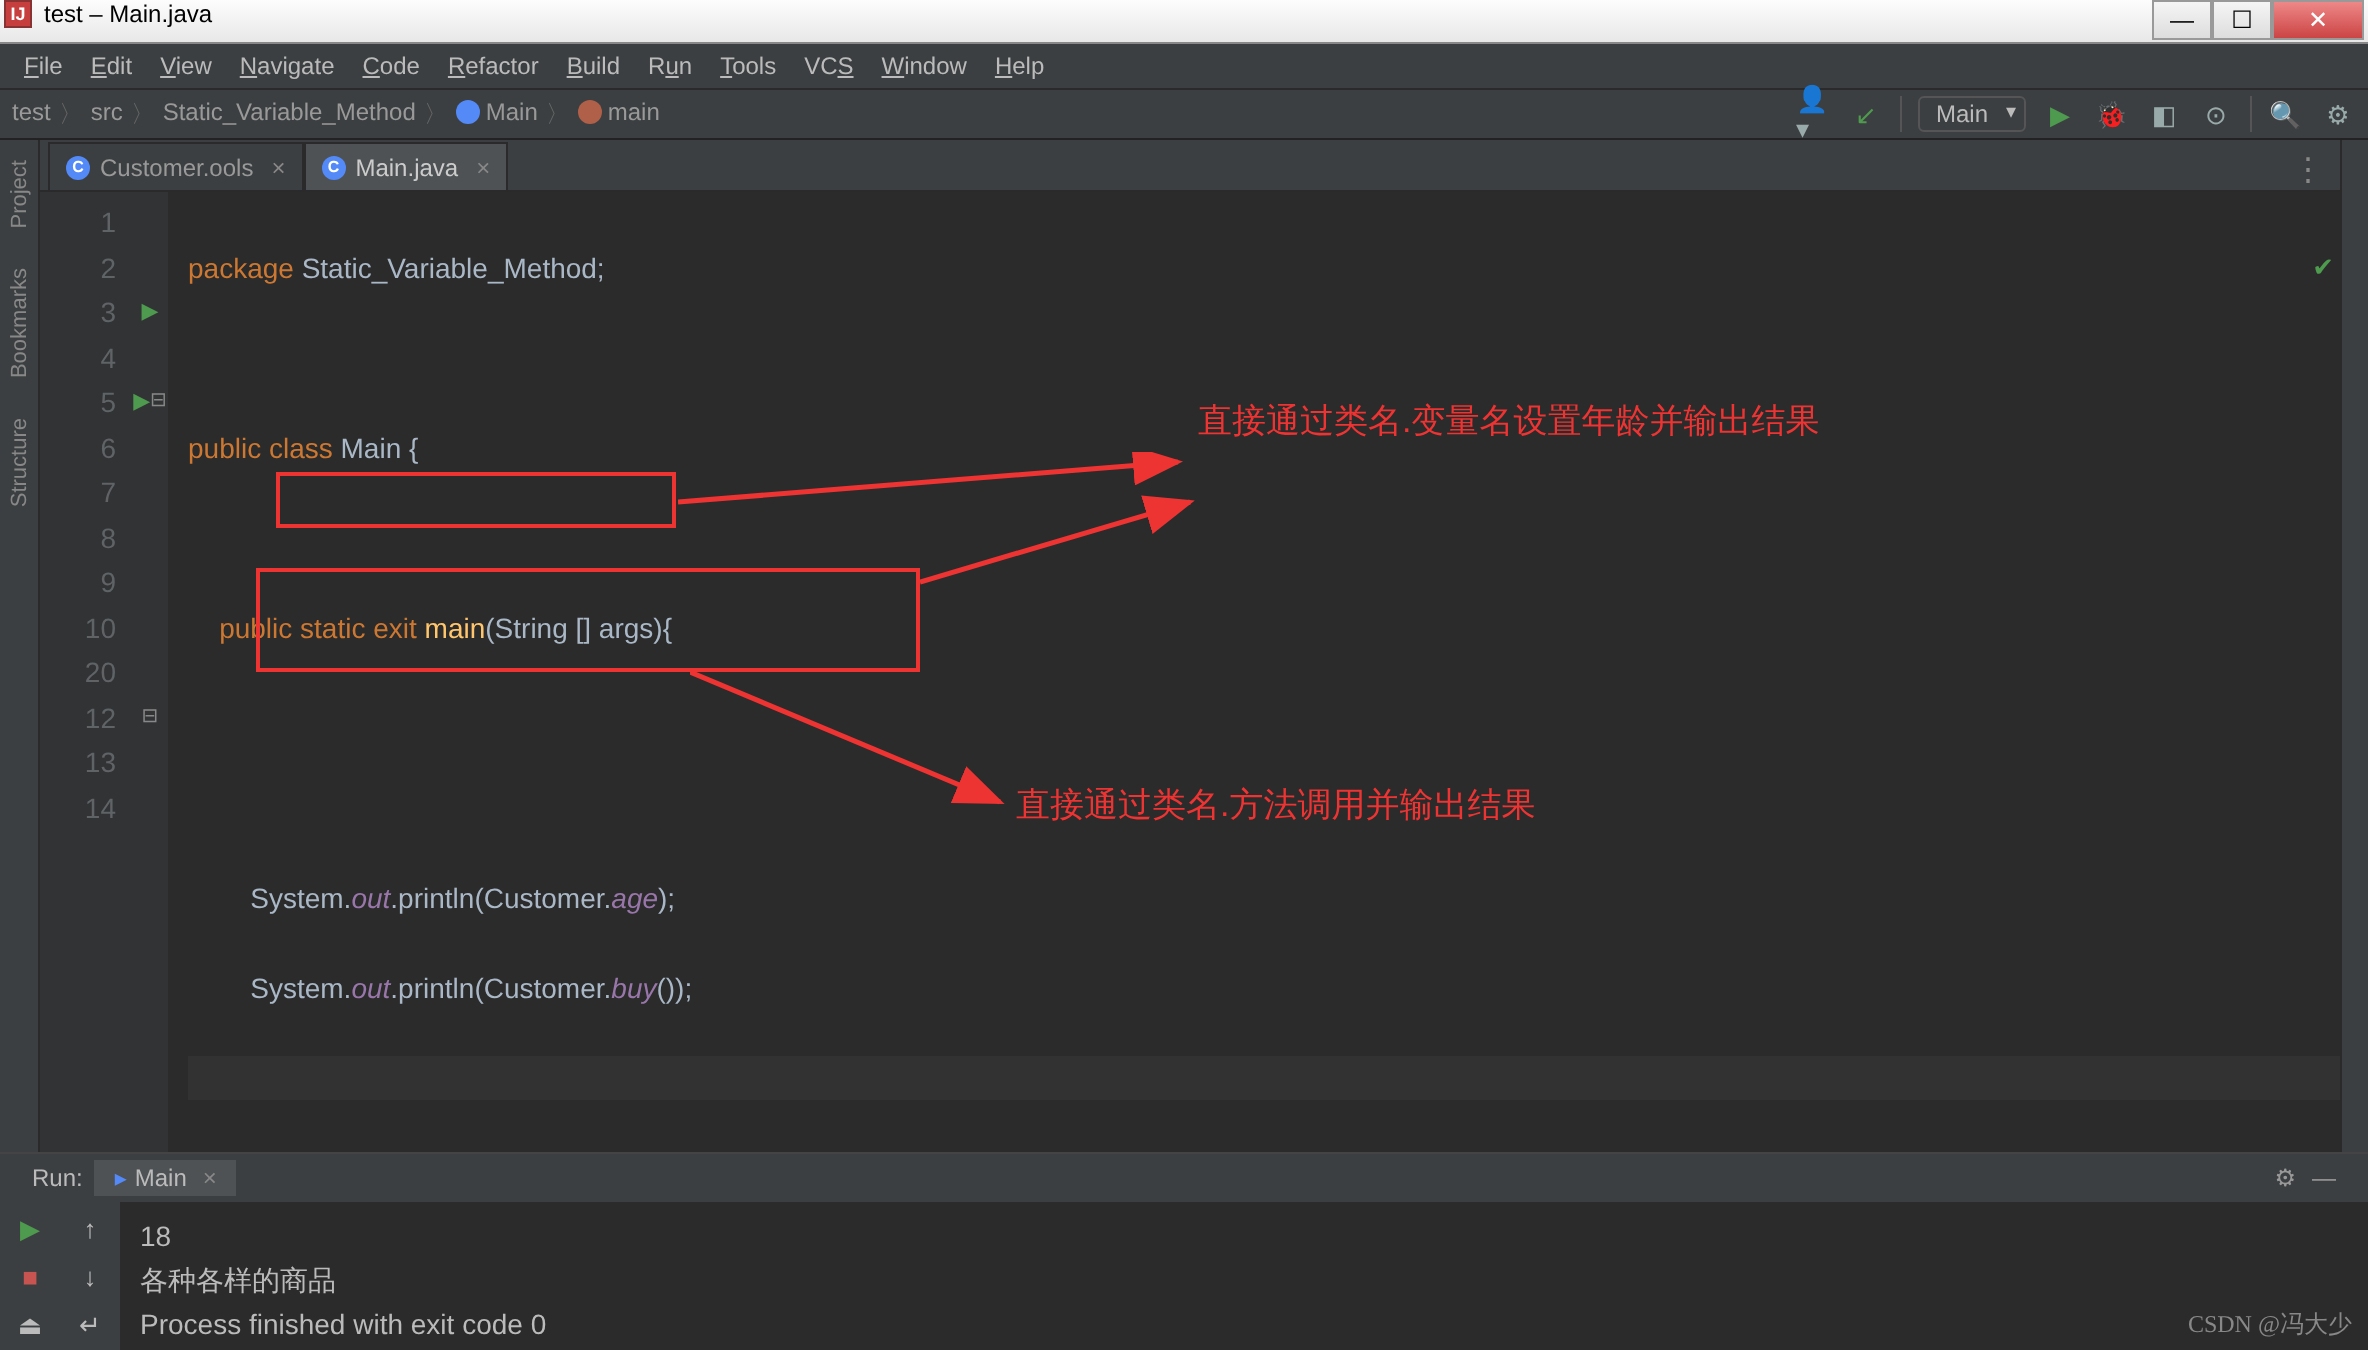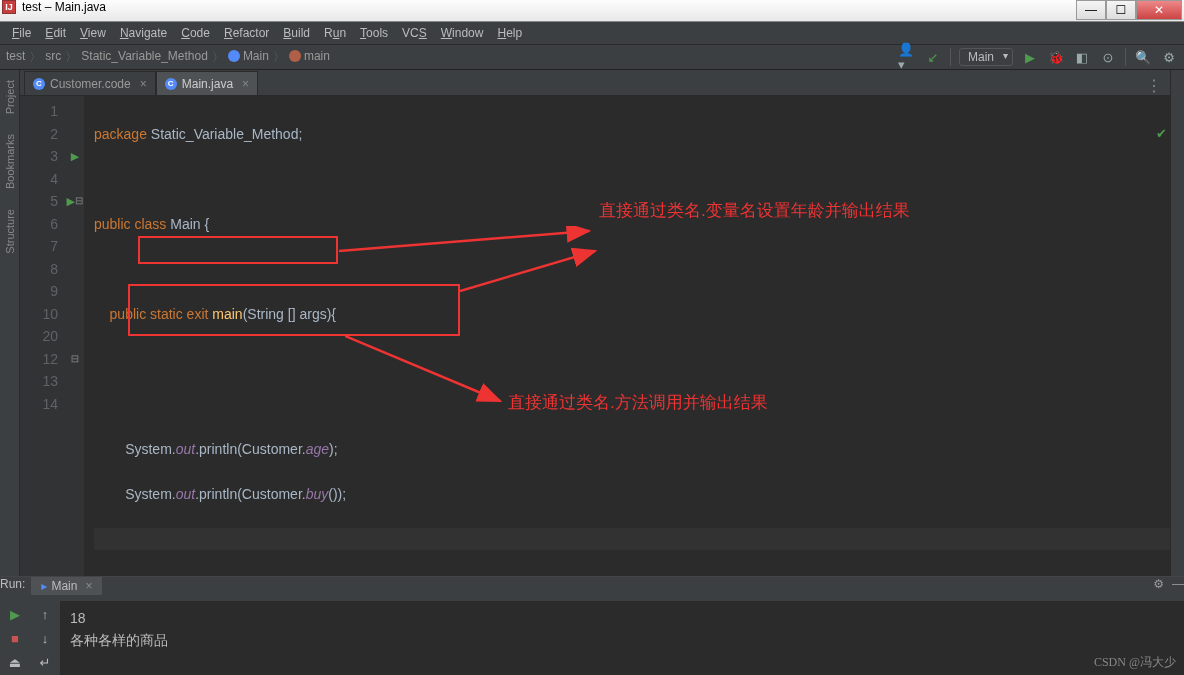--- a/index.html
+++ b/index.html
@@ -48,21 +48,21 @@
 .code .fld{color:#9876aa;font-style:italic}
 .code .cls{color:#a9b7c6}
 .code .num{color:#6897bb}
 .code .cur-line{background:#323232}
 .rbox{position:absolute;border:2px solid #e33;pointer-events:none}
 .arrow{position:absolute;pointer-events:none}
 .ann-text{position:absolute;color:#e33;font-size:17px;font-family:"Microsoft YaHei",sans-serif}
 .right-gutter{width:14px;background:#3c3f41;border-left:1px solid #2a2a2a}
 .right-check{position:absolute;right:3px;top:30px;color:#4e9a4e;font-size:13px}
 .run-panel{height:133px;background:#2b2b2b;border-top:1px solid #444;display:flex;flex-direction:column}
-.run-hdr{height:24px;background:#3c3f41;display:flex;align-items:flex-start;padding:0 0;font-size:12px;color:#bbb}
+.run-hdr{height:24px;background:#3c3f41;display:flex;align-items:center;padding:0 16px;font-size:12px;color:#bbb}
 .run-hdr-tab{background:#4e5254;padding:2px 10px;margin-left:6px;display:flex;align-items:center;gap:4px}
 .run-hdr-right{margin-left:auto;display:flex;gap:8px;color:#999}
 .run-body{flex:1;display:flex}
 .run-tools{width:30px;background:#3c3f41;display:flex;flex-direction:column;align-items:center;padding-top:4px;gap:6px}
 .run-tool{width:18px;height:18px;display:flex;align-items:center;justify-content:center;font-size:13px;cursor:pointer}
 .run-tools2{width:30px;background:#3c3f41;display:flex;flex-direction:column;align-items:center;padding-top:4px;gap:6px}
 .run-out{flex:1;padding:6px 10px;font-family:Consolas,monospace;font-size:14px;color:#bbb;line-height:22px}
 .watermark{position:absolute;right:8px;bottom:4px;color:#888;font-size:12px;font-family:"Microsoft YaHei"}
 .sep-v{width:1px;background:#555;height:18px}
 </style>
@@ -130,21 +130,21 @@
 <div class="body-row">
   <div class="left-gutter">
     <span>Project</span>
     <span>Bookmarks</span>
     <span>Structure</span>
   </div>
   <div class="editor-area">
     <div class="tabs">
       <div class="tab">
         <span class="tab-ico">C</span>
-        <span>Customer.code</span>
+        <span>Customer.ools</span>
         <span class="tab-x">×</span>
       </div>
       <div class="tab active">
         <span class="tab-ico">C</span>
         <span>Main.java</span>
         <span class="tab-x">×</span>
       </div>
       <div class="tabs-right">⋮</div>
     </div>
     <div class="code-wrap">
@@ -262,17 +262,18 @@
     <div class="run-tools2">
       <div class="run-tool">↑</div>
       <div class="run-tool">↓</div>
       <div class="run-tool">↵</div>
 
     </div>
     <div class="run-out">
       <div>18</div>
       <div>各种各样的商品</div>
       <div></div>
+      <div>Process finished with exit code 0</div>
     </div>
   </div>
 </div>
 
 <div class="watermark">CSDN @冯大少</div>
 
 </body></html>

